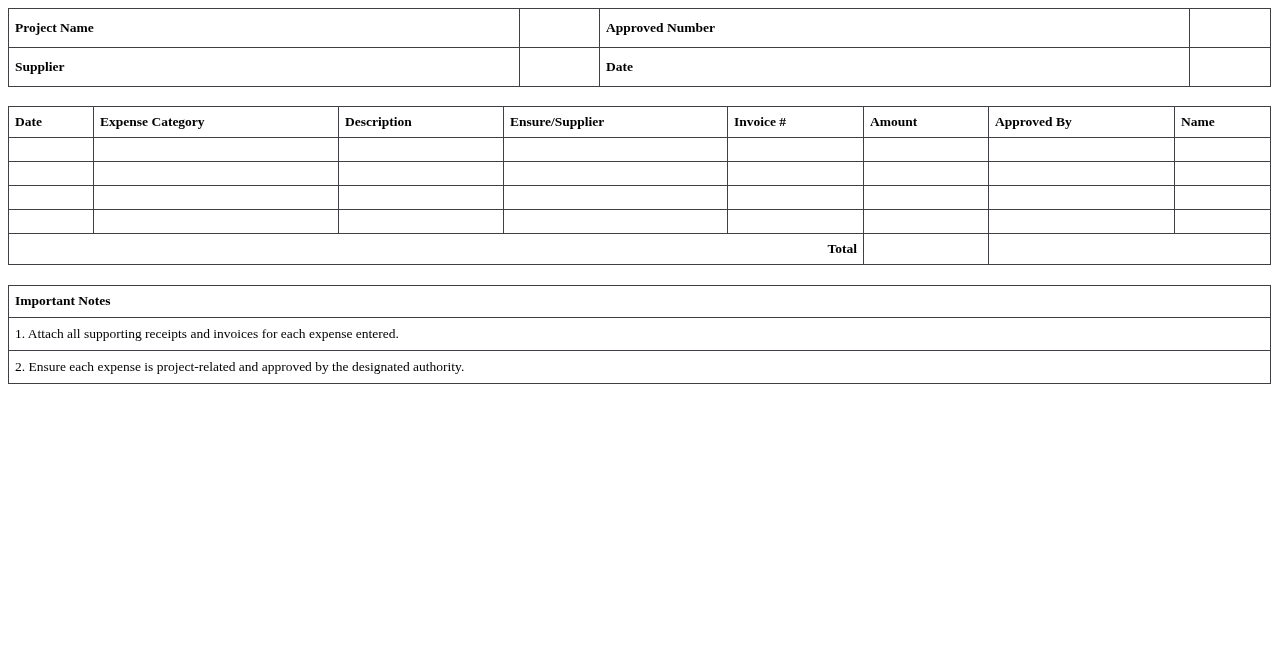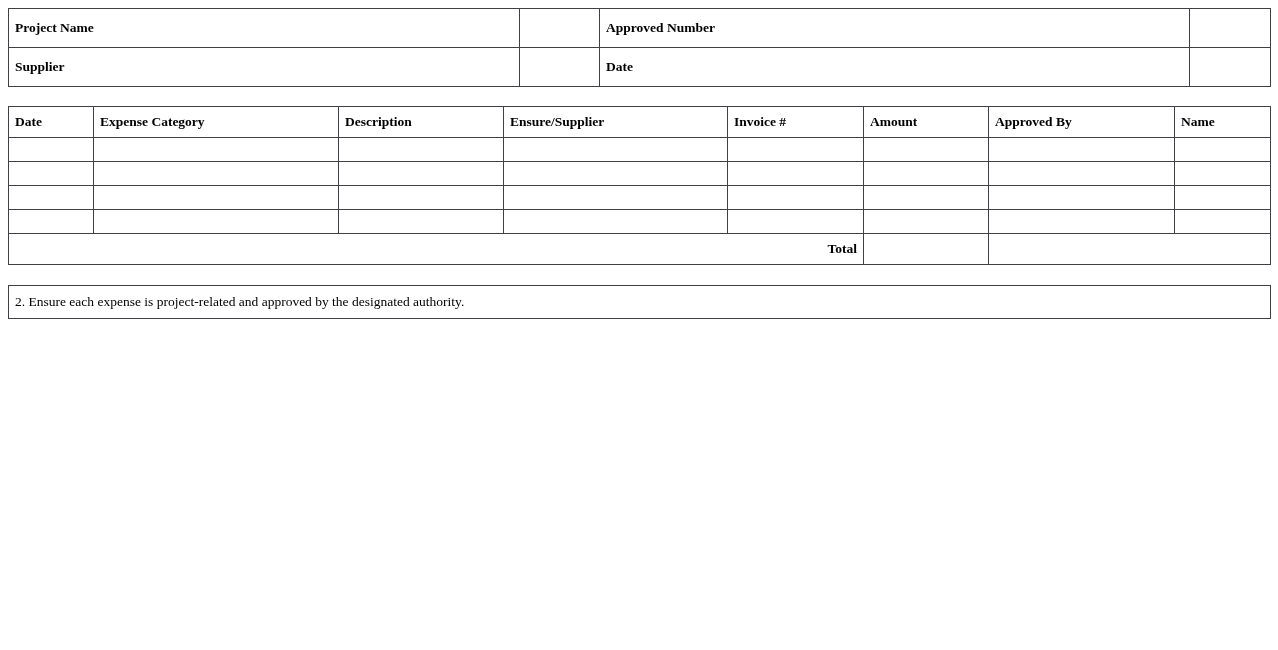--- a/index.html
+++ b/index.html
@@ -150,19 +150,25 @@
     </tbody>
   </table>
 
   <div class="spacer-2"></div>
 
   <table>
     <colgroup>
         <col style="width:1262px">
       </colgroup>
     <tbody>
+      <tr class="notes-title">
+        <td>Important Notes</td>
+      </tr>
+      <tr class="notes-row">
+        <td>1. Attach all supporting receipts and invoices for each expense entered.</td>
+      </tr>
       <tr class="notes-row">
         <td>2. Ensure each expense is project-related and approved by the designated authority.</td>
       </tr>
     </tbody>
   </table>
 
 </div>
 
 </body></html>

